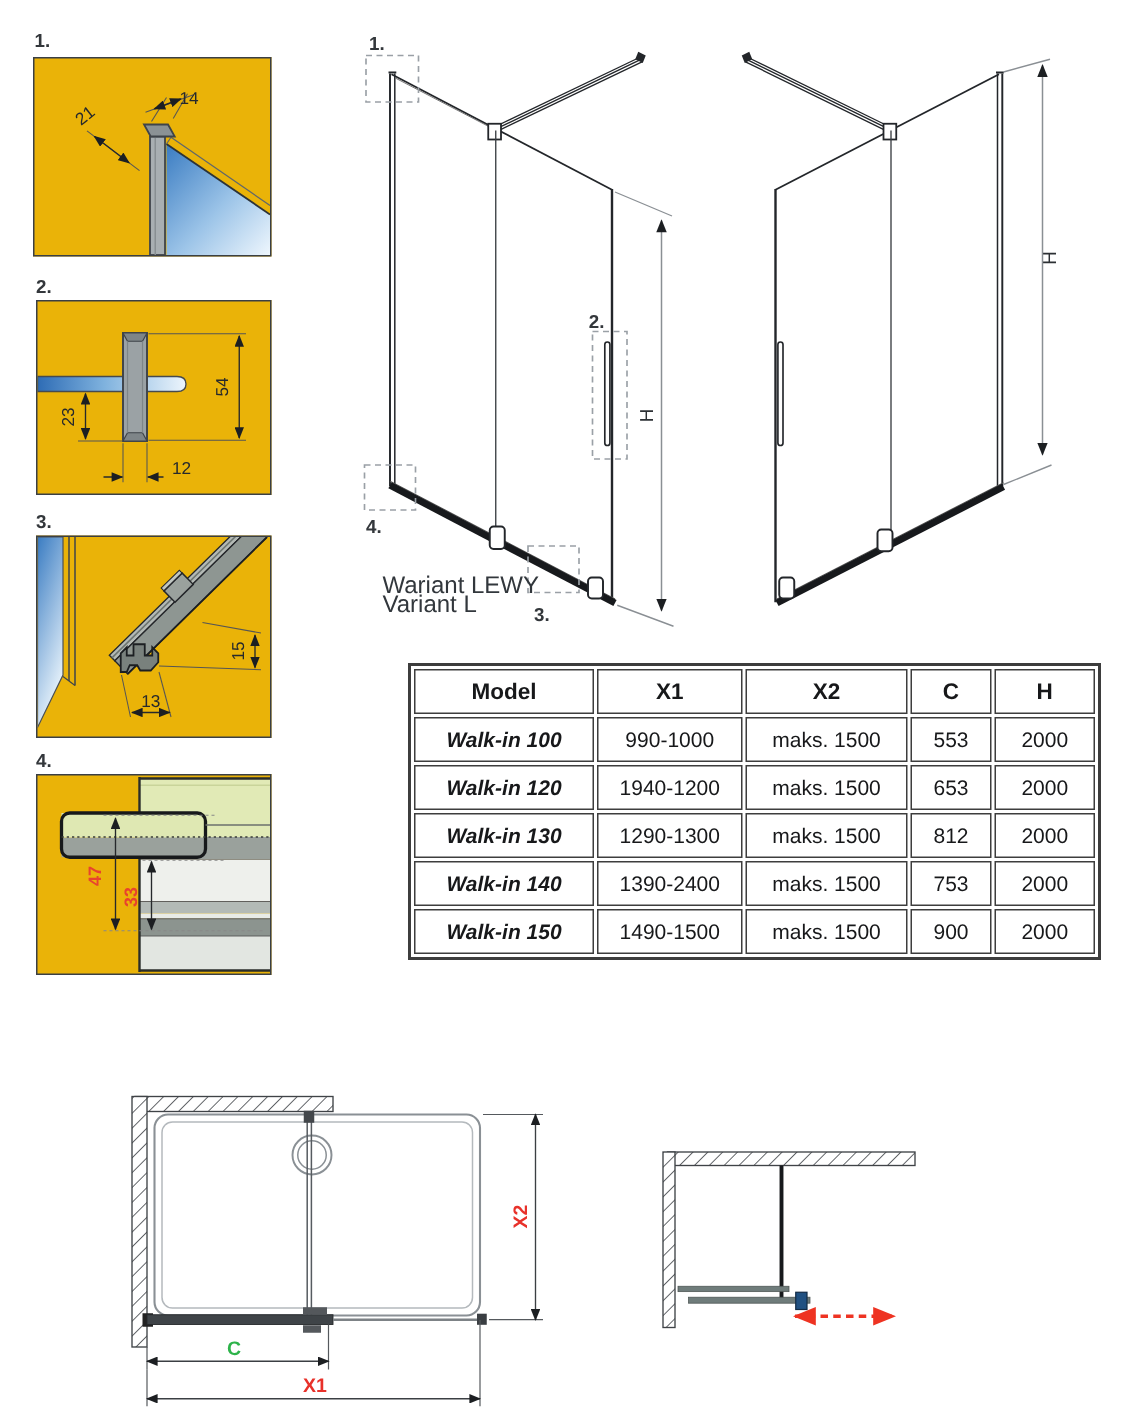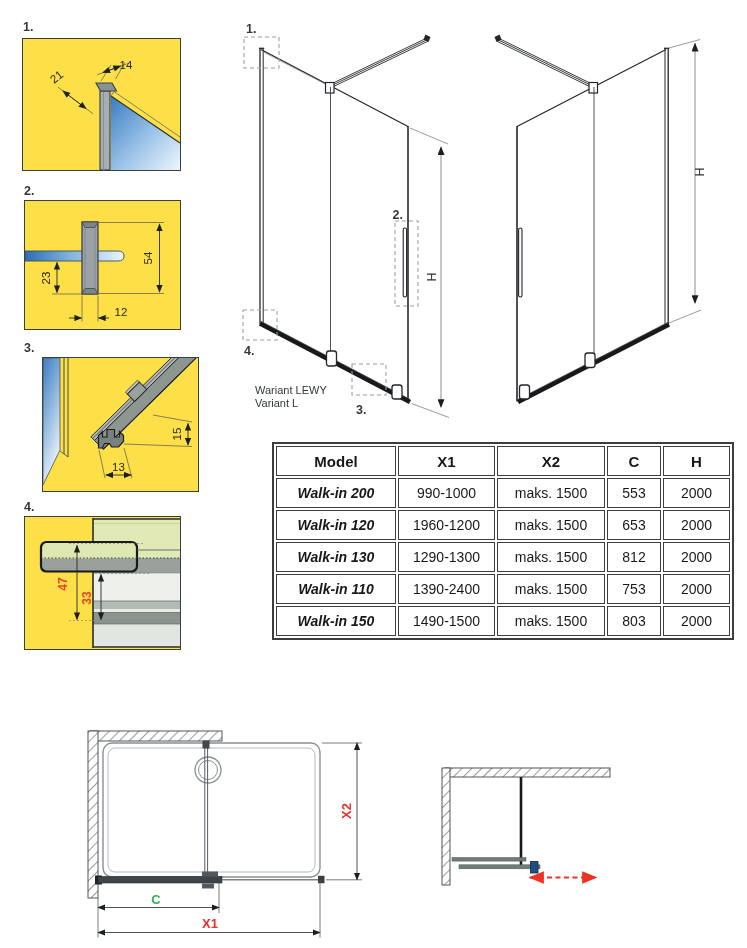--- a/index.html
+++ b/index.html
@@ -1,21 +1,21 @@
 <!DOCTYPE html>
 <html><head>
 <meta charset="utf-8">
 <style>
   html,body{margin:0;padding:0;background:#fff;}
   #page{position:relative;width:747px;height:948px;background:#fff;overflow:hidden;
         font-family:"Liberation Sans",sans-serif;color:#26292c;}
   .callout-label{position:absolute;font-size:12.5px;color:#33373b;font-weight:bold;}
-  .detail-box{position:absolute;border:1.6px solid #3a3f44;background:#fde047;text-align:right;}
+  .detail-box{position:absolute;border:1.6px solid #3a3f44;background:#eab308;text-align:right;}
   .detail-box svg{display:block;}
-  .caption{position:absolute;font-size:11px;line-height:13px;color:#32373c;}
+  .caption{position:absolute;font-size:16px;line-height:13px;color:#32373c;}
   .dim{font-size:11.5px;fill:#26292c;font-family:"Liberation Sans",sans-serif;}
   .dimred{fill:#e8432e;font-size:12px;font-weight:bold;}
   .co{font-size:12.5px;fill:#33373b;font-weight:bold;font-family:"Liberation Sans",sans-serif;}
   .hl{font-size:12.5px;fill:#2c3034;font-family:"Liberation Sans",sans-serif;}
   table.spec{position:absolute;left:272px;top:442px;width:462px;table-layout:fixed;
      border-collapse:separate;border-spacing:2px;border:2px solid #3d3d3d;background:#fff;}
   table.spec td{border:1.5px solid #3d3d3d;text-align:center;vertical-align:middle;
      height:26px;font-size:14px;color:#17181a;background:#fff;overflow:hidden;margin-top:28px;}
   table.spec tr.hdr td{font-weight:bold;font-size:15px;}
   td.cmodel{font-weight:bold;font-style:italic;font-size:14.5px;}
@@ -106,21 +106,21 @@
         <line x1="57" y1="94.5" x2="57" y2="120.5" stroke="#555" stroke-width="0.7"></line>
         <line x1="73" y1="94.5" x2="73" y2="120.5" stroke="#555" stroke-width="0.7"></line>
         <line x1="44" y1="117" x2="56.5" y2="117" stroke="#26292c" stroke-width="0.9" marker-end="url(#mB)"></line>
         <line x1="84" y1="117" x2="73.6" y2="117" stroke="#26292c" stroke-width="0.9" marker-end="url(#mB)"></line>
         <text class="dim" x="96" y="115" text-anchor="middle">12</text>
       </g>
     </svg>
   </div>
 
   <div class="callout-label" style="left:24px;top:341px">3.</div>
-  <div class="detail-box" style="left:42px;top:357px;width:155px;height:133px">
+  <div class="detail-box" style="left:24px;top:357px;width:155px;height:133px">
     <svg width="155" height="133" viewBox="0 0 155 133">
       <defs>
         <linearGradient id="g3" x1="0" y1="0" x2="0.4" y2="1">
           <stop offset="0" stop-color="#3a7cc2"></stop>
             <stop offset="1" stop-color="#e8f3fb"></stop>
         </linearGradient>
       </defs>
       <g>
         <polygon points="0,0 17,0 17,92 0,127" fill="url(#g3)" stroke="#4a5055" stroke-width="0.8"></polygon>
         <line x1="21" y1="0" x2="21" y2="96" stroke="#3f444a" stroke-width="1"></line>
@@ -281,52 +281,52 @@
       </colgroup>
     <tbody>
         <tr class="hdr">
       <td>Model</td>
       <td class="c-red">X1</td>
       <td class="c-red">X2</td>
       <td class="c-green">C</td>
       <td class="c-dark">H</td>
     </tr>
     <tr>
-      <td class="cmodel">Walk-in 200</td>
+      <td class="cmodel">Walk-in 100</td>
       <td>990-1000</td>
       <td>maks. 1500</td>
       <td>553</td>
       <td>2000</td>
     </tr>
     <tr>
       <td class="cmodel">Walk-in 120</td>
-      <td>1960-1200</td>
+      <td>1940-1200</td>
       <td>maks. 1500</td>
       <td>653</td>
       <td>2000</td>
     </tr>
     <tr>
       <td class="cmodel">Walk-in 130</td>
       <td>1290-1300</td>
       <td>maks. 1500</td>
       <td>812</td>
       <td>2000</td>
     </tr>
     <tr>
-      <td class="cmodel">Walk-in 110</td>
+      <td class="cmodel">Walk-in 140</td>
       <td>1390-2400</td>
       <td>maks. 1500</td>
       <td>753</td>
       <td>2000</td>
     </tr>
     <tr>
       <td class="cmodel">Walk-in 150</td>
       <td>1490-1500</td>
       <td>maks. 1500</td>
-      <td>803</td>
+      <td>900</td>
       <td>2000</td>
     </tr>
   </tbody>
     </table>
 
   <svg style="position:absolute;left:85px;top:725px" width="290" height="218" viewBox="0 0 290 218">
     <defs>
       <pattern id="hp1" width="7" height="7" patternUnits="userSpaceOnUse" patternTransform="rotate(45)">
         <rect width="7" height="7" fill="#fff"></rect>
         <line x1="0" y1="0" x2="0" y2="7" stroke="#44484c" stroke-width="1.1"></line>

